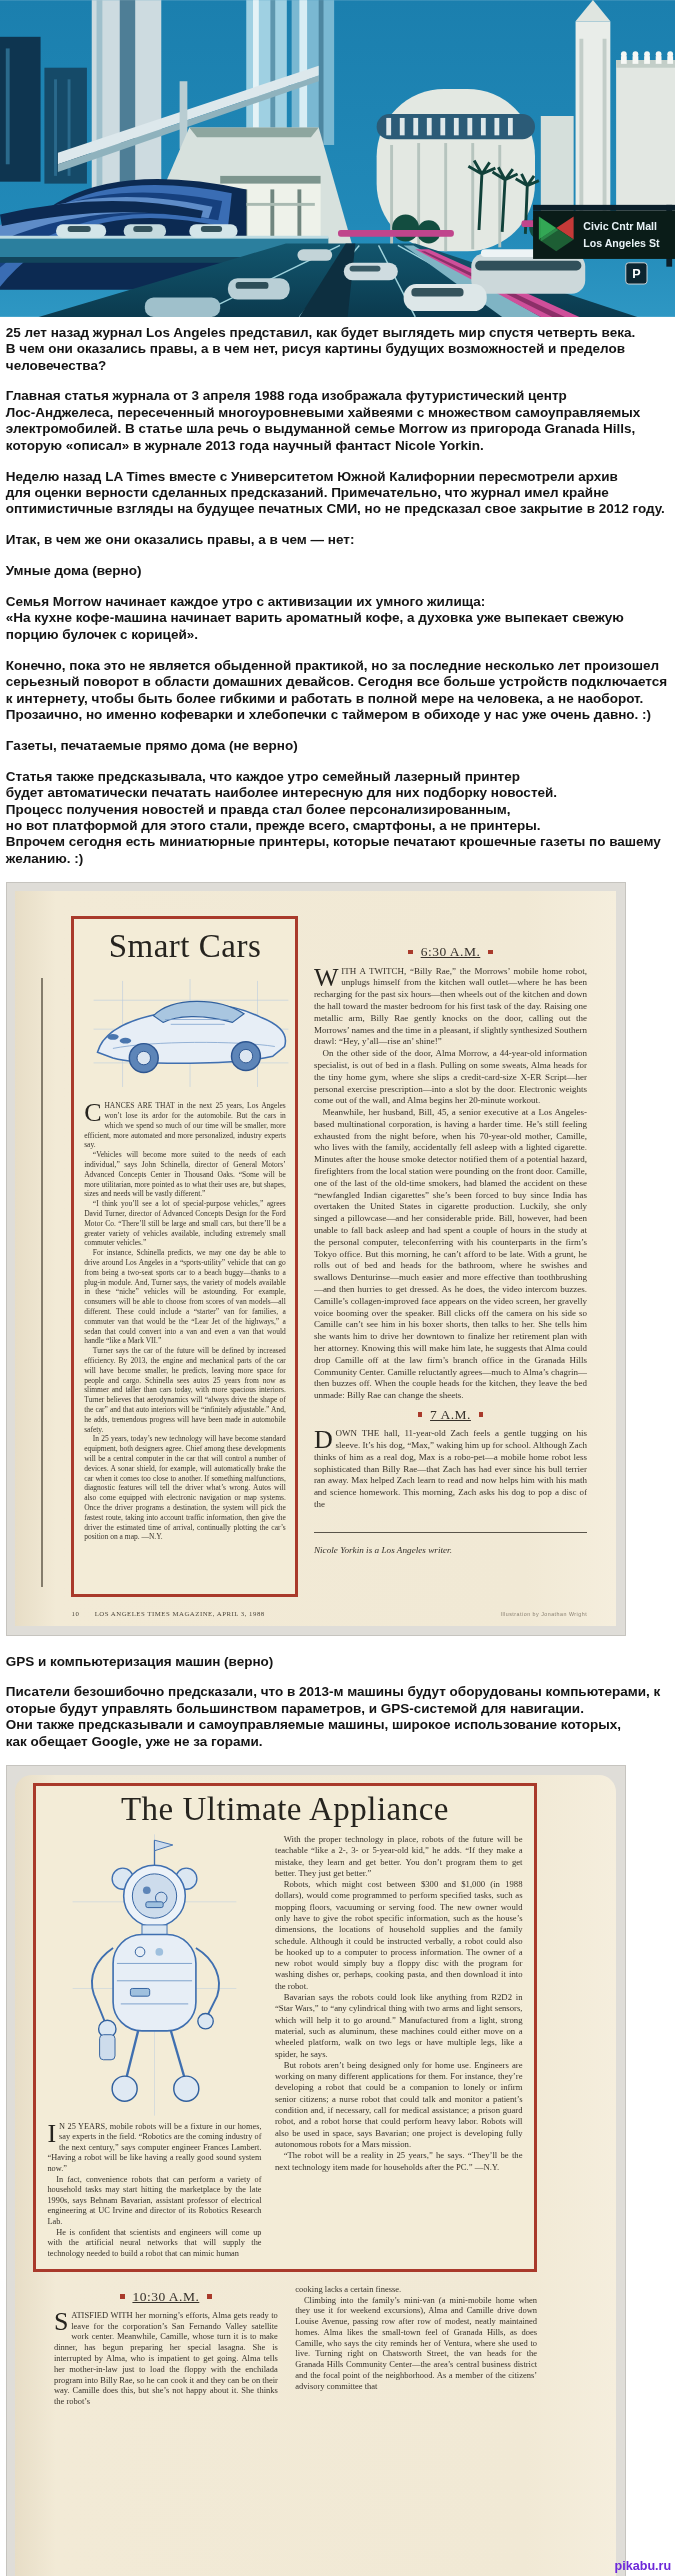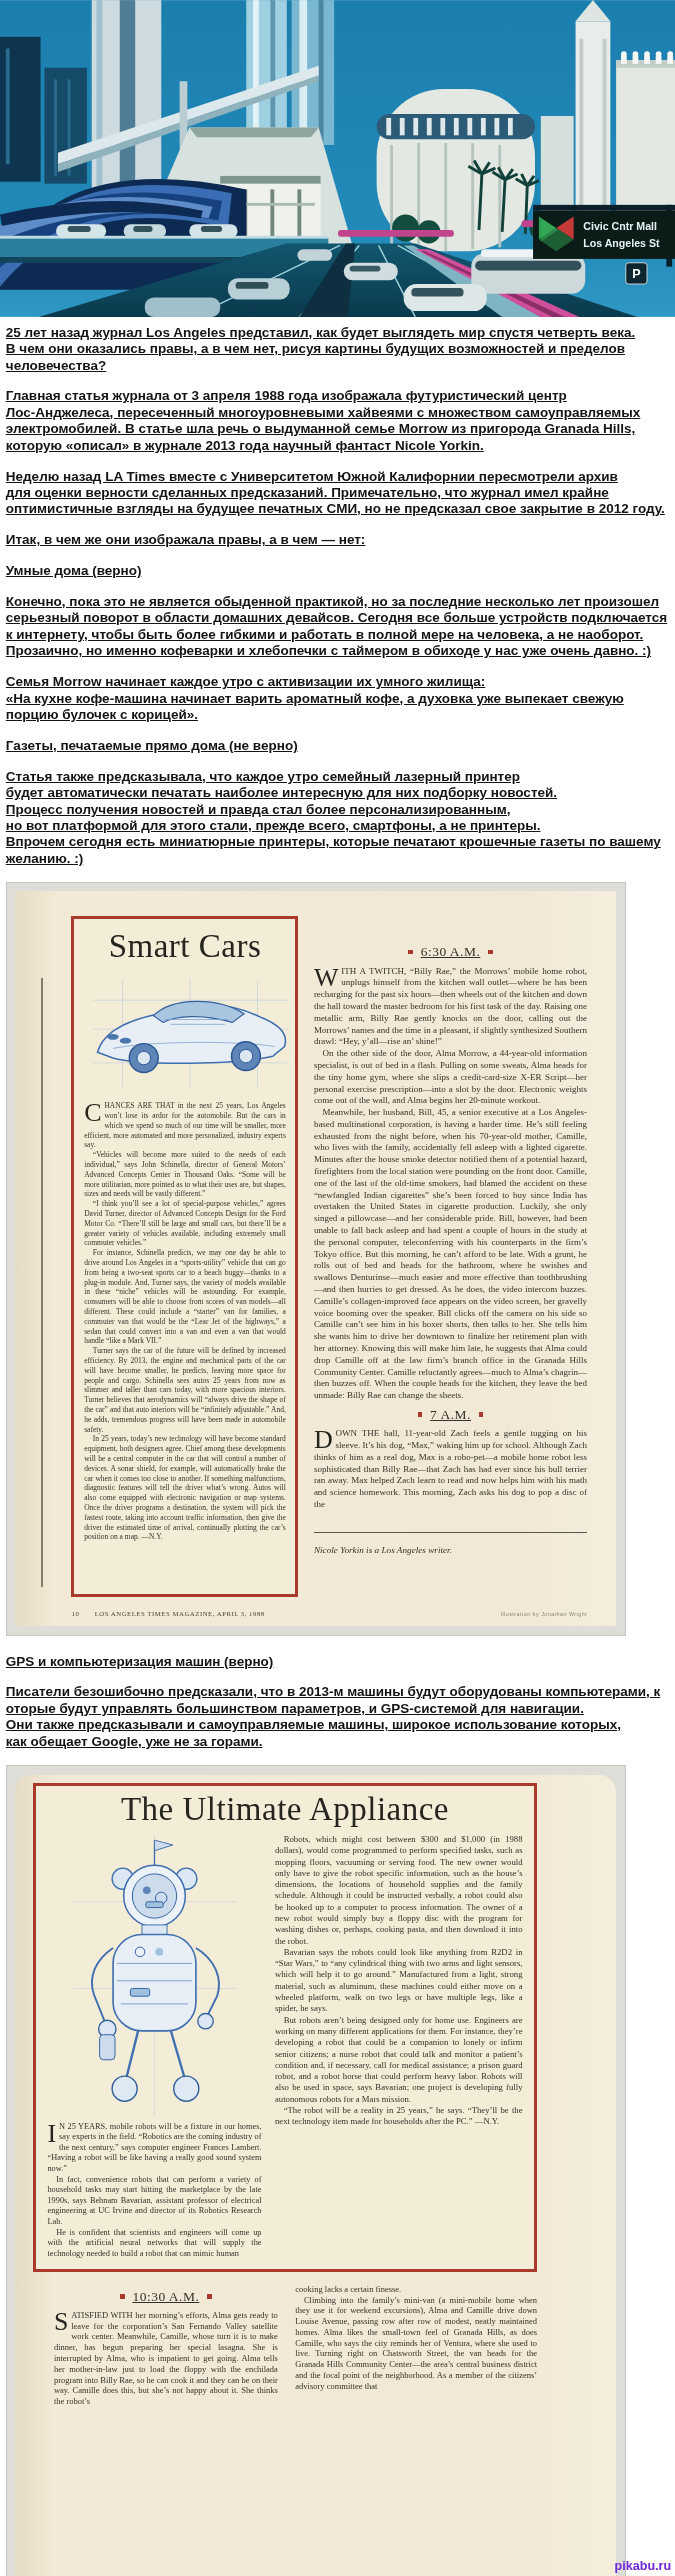--- a/index.html
+++ b/index.html
@@ -7,21 +7,21 @@
   body {
     width:676px; height:2576px; position:relative; overflow:hidden;
     font-family:"Liberation Sans", sans-serif;
   }
   
   .hero { width:676px; height:317px; display:block; }
   
   .ru-block { padding:7.7px 3.9px 0 5.8px; }
   .ru-p, .ru-h {
     font:bold 13.5px/16.4px "Liberation Sans", sans-serif;
-    color:#141414; white-space:pre-line; margin:0 0 14.5px;text-decoration:underline;
+    color:#141414; white-space:pre-line; margin:0 0 14.5px;
   }
   
   .scan {
     position:relative; margin-left:5.8px; width:620px;
     background:#dfddd8; border:1px solid #c6c4bf; padding:8.7px;
   }
   .scan1 { margin-top:1.9px; }
   .scan2 { margin-top:15.4px; }
   .page {
     position:relative; width:100%; overflow:hidden;
@@ -290,29 +290,29 @@
   <p class="ru-p">25 лет назад журнал Los Angeles представил, как будет выглядеть мир спустя четверть века.
 В чем они оказались правы, а в чем нет, рисуя картины будущих возможностей и пределов
 человечества?</p>
   <p class="ru-p">Главная статья журнала от 3 апреля 1988 года изображала футуристический центр
 Лос-Анджелеса, пересеченный многоуровневыми хайвеями с множеством самоуправляемых
 электромобилей. В статье шла речь о выдуманной семье Morrow из пригорода Granada Hills,
 которую «описал» в журнале 2013 года научный фантаст Nicole Yorkin.</p>
   <p class="ru-p">Неделю назад LA Times вместе с Университетом Южной Калифорнии пересмотрели архив
 для оценки верности сделанных предсказаний. Примечательно, что журнал имел крайне
 оптимистичные взгляды на будущее печатных СМИ, но не предсказал свое закрытие в 2012 году.</p>
-  <p class="ru-p">Итак, в чем же они изображала правы, а в чем — нет:</p>
+  <p class="ru-p">Итак, в чем же они оказались правы, а в чем — нет:</p>
   <p class="ru-h">Умные дома (верно)</p>
+  <p class="ru-p">Семья Morrow начинает каждое утро с активизации их умного жилища:
+«На кухне кофе-машина начинает варить ароматный кофе, а духовка уже выпекает свежую
+порцию булочек с корицей».</p>
   <p class="ru-p">Конечно, пока это не является обыденной практикой, но за последние несколько лет произошел
 серьезный поворот в области домашних девайсов. Сегодня все больше устройств подключается
 к интернету, чтобы быть более гибкими и работать в полной мере на человека, а не наоборот.
 Прозаично, но именно кофеварки и хлебопечки с таймером в обиходе у нас уже очень давно. :)</p>
-  <p class="ru-p">Семья Morrow начинает каждое утро с активизации их умного жилища:
-«На кухне кофе-машина начинает варить ароматный кофе, а духовка уже выпекает свежую
-порцию булочек с корицей».</p>
   <p class="ru-h">Газеты, печатаемые прямо дома (не верно)</p>
   <p class="ru-p">Статья также предсказывала, что каждое утро семейный лазерный принтер
 будет автоматически печатать наиболее интересную для них подборку новостей.
 Процесс получения новостей и правда стал более персонализированным,
 но вот платформой для этого стали, прежде всего, смартфоны, а не принтеры.
 Впрочем сегодня есть миниатюрные принтеры, которые печатают крошечные газеты по вашему
 желанию. :)</p>
 </div>
 
 <div class="scan scan1 mag">
@@ -415,20 +415,21 @@
             <line x1="78" y1="204" x2="66" y2="252" stroke="#3f6fb0" stroke-width="2.4"></line>
             <line x1="112" y1="204" x2="126" y2="252" stroke="#3f6fb0" stroke-width="2.4"></line>
             <circle cx="64" cy="264" r="13" fill="#dfe9f3" stroke="#31609e" stroke-width="1.5"></circle>
             <circle cx="128" cy="264" r="13" fill="#dfe9f3" stroke="#31609e" stroke-width="1.5"></circle>
           </svg>
           <p><span class="dropcap">I</span><span>N 25 YEARS, mobile robots will be a fixture in our homes, say experts in the field. “Robotics are the coming industry of the next century,” says computer engineer Frances Lambert. “Having a robot will be like having a really good sound system now.”</span></p>
           <p class="ind">In fact, convenience robots that can perform a variety of household tasks may start hitting the marketplace by the late 1990s, says Behnam Bavarian, assistant professor of electrical engineering at UC Irvine and director of its Robotics Research Lab.</p>
           <p class="ind">He is confident that scientists and engineers will come up with the artificial neural networks that will supply the technology needed to build a robot that can mimic human</p>
         </div>
         <div class="b2r">
+          <p class="ind">With the proper technology in place, robots of the future will be teachable “like a 2-, 3- or 5-year-old kid,” he adds. “If they make a mistake, they learn and get better. You don’t program them to get better. They just get better.”</p>
           <p class="ind">Robots, which might cost between $300 and $1,000 (in 1988 dollars), would come programmed to perform specified tasks, such as mopping floors, vacuuming or serving food. The new owner would only have to give the robot specific information, such as the house’s dimensions, the locations of household supplies and the family schedule. Although it could be instructed verbally, a robot could also be hooked up to a computer to process information. The owner of a new robot would simply buy a floppy disc with the program for washing dishes or, perhaps, cooking pasta, and then download it into the robot.</p>
           <p class="ind">Bavarian says the robots could look like anything from R2D2 in “Star Wars,” to “any cylindrical thing with two arms and light sensors, which will help it to go around.” Manufactured from a light, strong material, such as aluminum, these machines could either move on a wheeled platform, walk on two legs or have multiple legs, like a spider, he says.</p>
           <p class="ind">But robots aren’t being designed only for home use. Engineers are working on many different applications for them. For instance, they’re developing a robot that could be a companion to lonely or infirm senior citizens; a nurse robot that could talk and monitor a patient’s condition and, if necessary, call for medical assistance; a prison guard robot, and a robot horse that could perform heavy labor. Robots will also be used in space, says Bavarian; one project is developing fully autonomous robots for a Mars mission.</p>
           <p class="ind">“The robot will be a reality in 25 years,” he says. “They’ll be the next technology item made for households after the PC.”   —N.Y.</p>
         </div>
       </div>
     </div>
     <div class="below2">
       <div class="bw2l">
         <div class="timehead">

